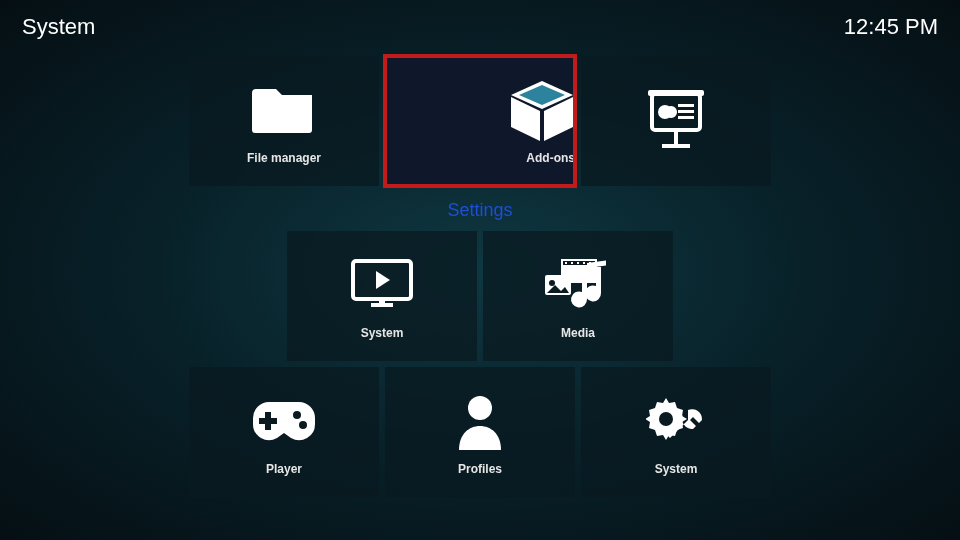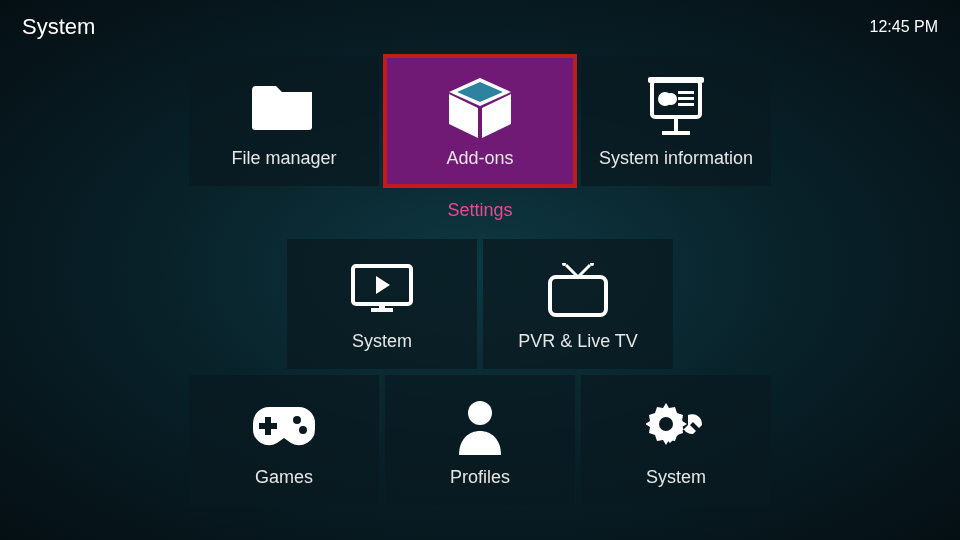--- a/index.html
+++ b/index.html
@@ -10,21 +10,21 @@
     color: #ffffff;
   }
   .topbar {
     display: flex;
     justify-content: space-between;
     align-items: center;
     padding: 10px 22px 6px 22px;
     height: 50px;
   }
   .topbar .title { font-size: 22px; font-weight: 300; }
-  .topbar .clock { font-size: 16px; font-weight: 300; }
+  .topbar .clock { font-size: 22px; font-weight: 300; }
 
   .section {
     display: flex;
     flex-direction: column;
     align-items: center;
   }
   .grid-row {
     display: flex;
     gap: 6px;
     margin-top: 6px;
@@ -34,44 +34,45 @@
     height: 130px;
     background: rgba(10, 26, 32, 0.75);
     display: flex;
     flex-direction: column;
     align-items: center;
     justify-content: center;
     cursor: pointer;
     position: relative;
   }
   .tile.selected {
-    background: #701a75;
+    background: #0f172a;
     outline: 4px solid #c11b1b;
     outline-offset: -2px;
+    align-items: flex-end;
   }
   .tile .icon {
     height: 68px;
     display: flex;
     align-items: center;
     justify-content: center;
   }
   .tile .icon svg { fill: #ffffff; }
   .tile .label {
     margin-top: 6px;
-    font-size: 18px;
-    font-weight: 400;
+    font-size: 12px;
+    font-weight: 700;
     color: #e6e6e6;
     text-align: center;
   }
   .section-title {
     font-size: 18px;
     font-weight: 300;
     margin-top: 14px;
-    margin-bottom: 12px;
-    color: #ec4899;
+    margin-bottom: 4px;
+    color: #1d4ed8;
   }
 </style>
 </head>
 <body>
 
 <div class="topbar">
   <div class="title">System</div>
   <div class="clock">12:45 PM</div>
 </div>
 
@@ -105,21 +106,20 @@
             <rect x="0" y="0" width="56" height="6" rx="2"></rect>
             <path d="M17 22 a6 6 0 1 1 0 .01z M17 22 l6 0 a6 6 0 0 0 -6 -6z" fill="#fff"></path>
             <circle cx="17" cy="22" r="7" fill="#fff"></circle>
             <rect x="30" y="14" width="16" height="3"></rect>
             <rect x="30" y="20" width="16" height="3"></rect>
             <rect x="30" y="26" width="16" height="3"></rect>
             <rect x="26" y="40" width="4" height="14"></rect>
             <rect x="14" y="54" width="28" height="4"></rect>
           </svg>
       </span>
-      <span class="label">System information</span>
     </div>
 
 
   </div>
 </div>
 
 <div class="section">
   <div class="section-title">Settings</div>
 
   <div class="grid-row">
@@ -129,43 +129,51 @@
             <rect x="2" y="2" width="58" height="38" rx="3" fill="none" stroke="#fff" stroke-width="4"></rect>
             <path d="M25 12v18l14-9z"></path>
             <rect x="20" y="44" width="22" height="4"></rect>
             <rect x="28" y="40" width="6" height="6"></rect>
           </svg>
       </span>
       <span class="label">System</span>
     </div>
     <div class="tile">
       <span class="icon">
-        <svg width="60" height="56" viewBox="0 0 60 56">
-            <rect x="2" y="14" width="56" height="38" rx="6" fill="none" stroke="#fff" stroke-width="4"></rect>
-            <path d="M18 2l12 12M42 2l-12 12" stroke="#fff" stroke-width="3" fill="none"></path>
-            <circle cx="16" cy="1" r="2"></circle>
-            <circle cx="44" cy="1" r="2"></circle>
+        <svg width="66" height="54" viewBox="0 0 66 54">
+            <rect x="16" y="0" width="36" height="24" fill="#fff"></rect>
+            <rect x="18" y="2" width="32" height="4" fill="#0a1a20"></rect>
+            <rect x="20" y="3" width="2" height="2" fill="#fff"></rect>
+            <rect x="26" y="3" width="2" height="2" fill="#fff"></rect>
+            <rect x="32" y="3" width="2" height="2" fill="#fff"></rect>
+            <rect x="38" y="3" width="2" height="2" fill="#fff"></rect>
+            <rect x="44" y="3" width="2" height="2" fill="#fff"></rect>
+            <rect x="0" y="16" width="26" height="20" rx="2" fill="#fff"></rect>
+            <circle cx="7" cy="24" r="3" fill="#0a1a20"></circle>
+            <path d="M2 34l8-8 6 6 4-4 4 6H2z" fill="#0a1a20"></path>
+            <path d="M42 14v26a8 8 0 1 1-5-7V14h5zm14-6v26a8 8 0 1 1-5-7V8h5z" fill="#fff"></path>
+            <rect x="42" y="10" width="19" height="5" transform="skewY(-8)" fill="#fff"></rect>
           </svg>
       </span>
-      <span class="label">PVR &amp; Live TV</span>
+      <span class="label">Media</span>
     </div>
   </div>
 
   <div class="grid-row">
     <div class="tile">
       <span class="icon">
         <svg width="66" height="44" viewBox="0 0 66 44">
             <path d="M18 2h30a16 16 0 0 1 16 16v6a16 16 0 0 1-24 14l-7-5-7 5A16 16 0 0 1 2 24v-6A16 16 0 0 1 18 2z"></path>
             <rect x="14" y="12" width="6" height="18" fill="#0a1a20"></rect>
             <rect x="8" y="18" width="18" height="6" fill="#0a1a20"></rect>
             <circle cx="46" cy="15" r="4" fill="#0a1a20"></circle>
             <circle cx="52" cy="25" r="4" fill="#0a1a20"></circle>
           </svg>
       </span>
-      <span class="label">Games</span>
+      <span class="label">Player</span>
     </div>
     <div class="tile">
       <span class="icon">
         <svg width="46" height="56" viewBox="0 0 46 56">
             <circle cx="23" cy="14" r="12"></circle>
             <path d="M2 56c0-16 10-24 21-24s21 8 21 24H2z"></path>
           </svg>
       </span>
       <span class="label">Profiles</span>
     </div>

